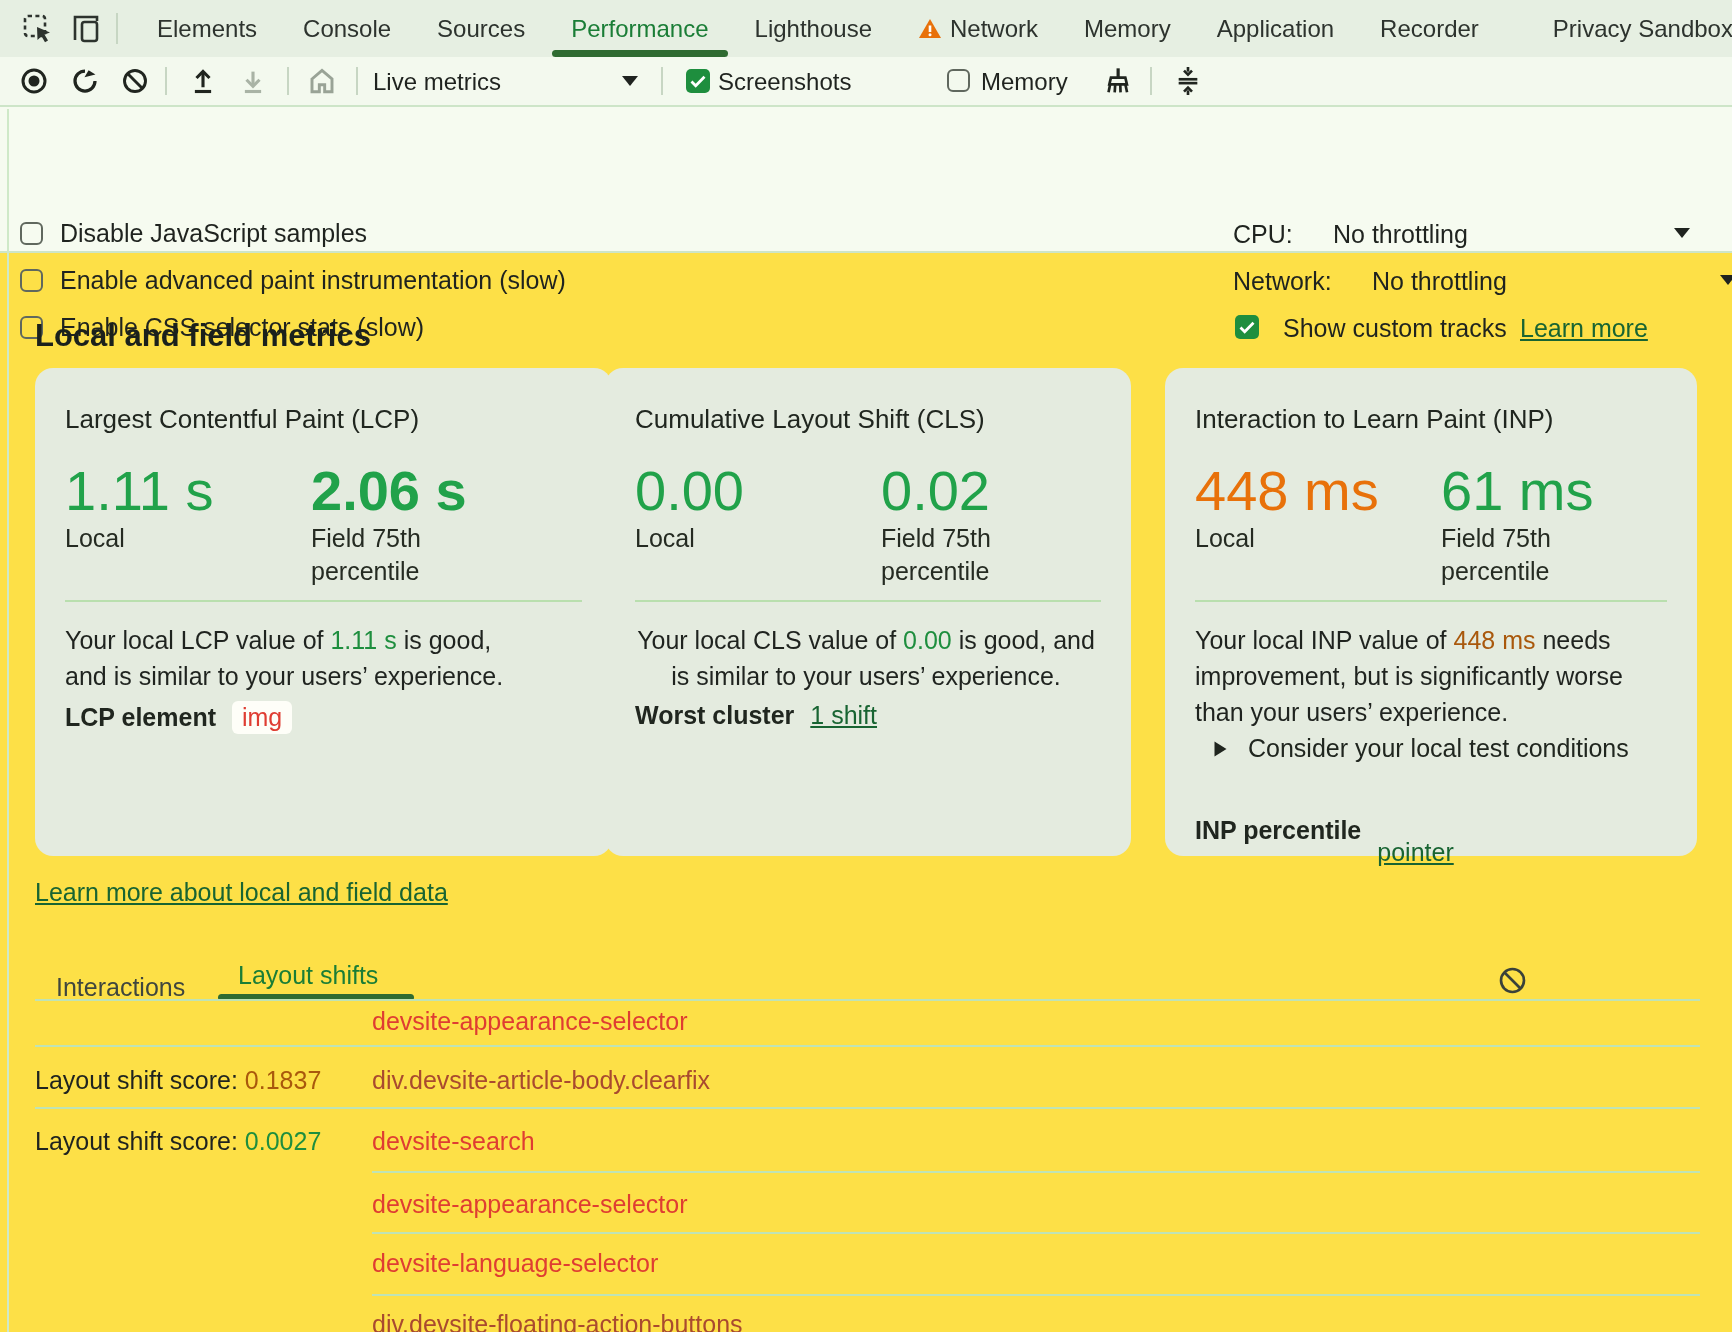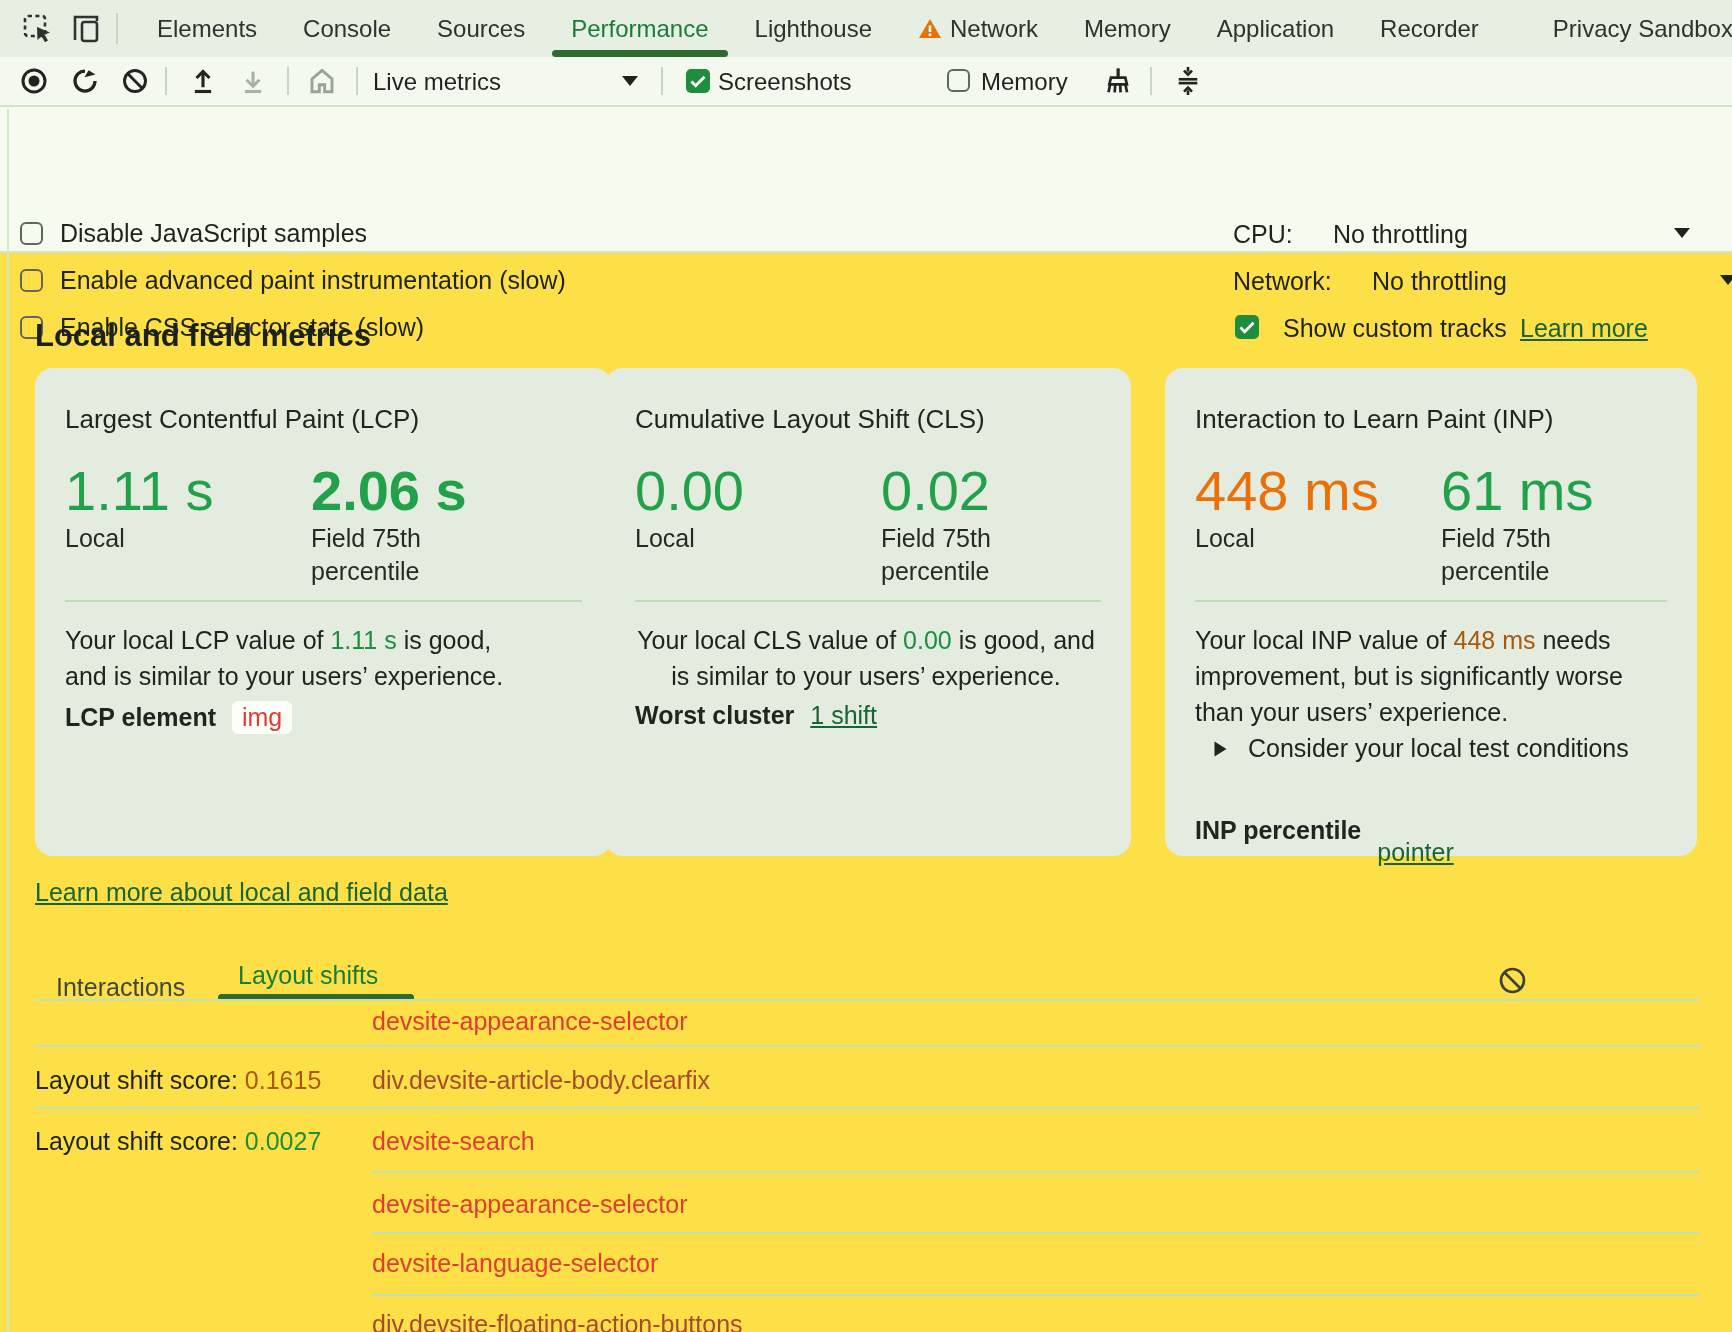--- a/index.html
+++ b/index.html
@@ -297,21 +297,21 @@
       <circle cx="12" cy="12" r="9.5" fill="none" stroke="#3a423a" stroke-width="2.2"></circle>
       <line x1="5.4" y1="5.4" x2="18.6" y2="18.6" stroke="#3a423a" stroke-width="2.2"></line>
     </svg>
   </span>
   <span class="hline" style="left:35px;top:999px;width:1665px;"></span>
 
   <a class="el-link el-red" style="top:1007px;">devsite-appearance-selector</a>
   <span class="hline" style="left:35px;top:1045px;width:1665px;"></span>
 
   <span class="score-row" style="top:1066px;">
-    <span>Layout shift score: </span><span class="inline-warn">0.1615</span>
+    <span>Layout shift score: </span><span class="inline-warn">0.1837</span>
   </span>
   <a class="el-link el-brown" style="top:1066px;">div.devsite-article-body.clearfix</a>
   <span class="hline" style="left:35px;top:1107px;width:1665px;"></span>
 
   <span class="score-row" style="top:1127px;">
     <span>Layout shift score: </span><span class="inline-good">0.0027</span>
   </span>
   <a class="el-link el-red" style="top:1127px;">devsite-search</a>
   <span class="hline" style="left:372px;top:1171px;width:1328px;"></span>
 

